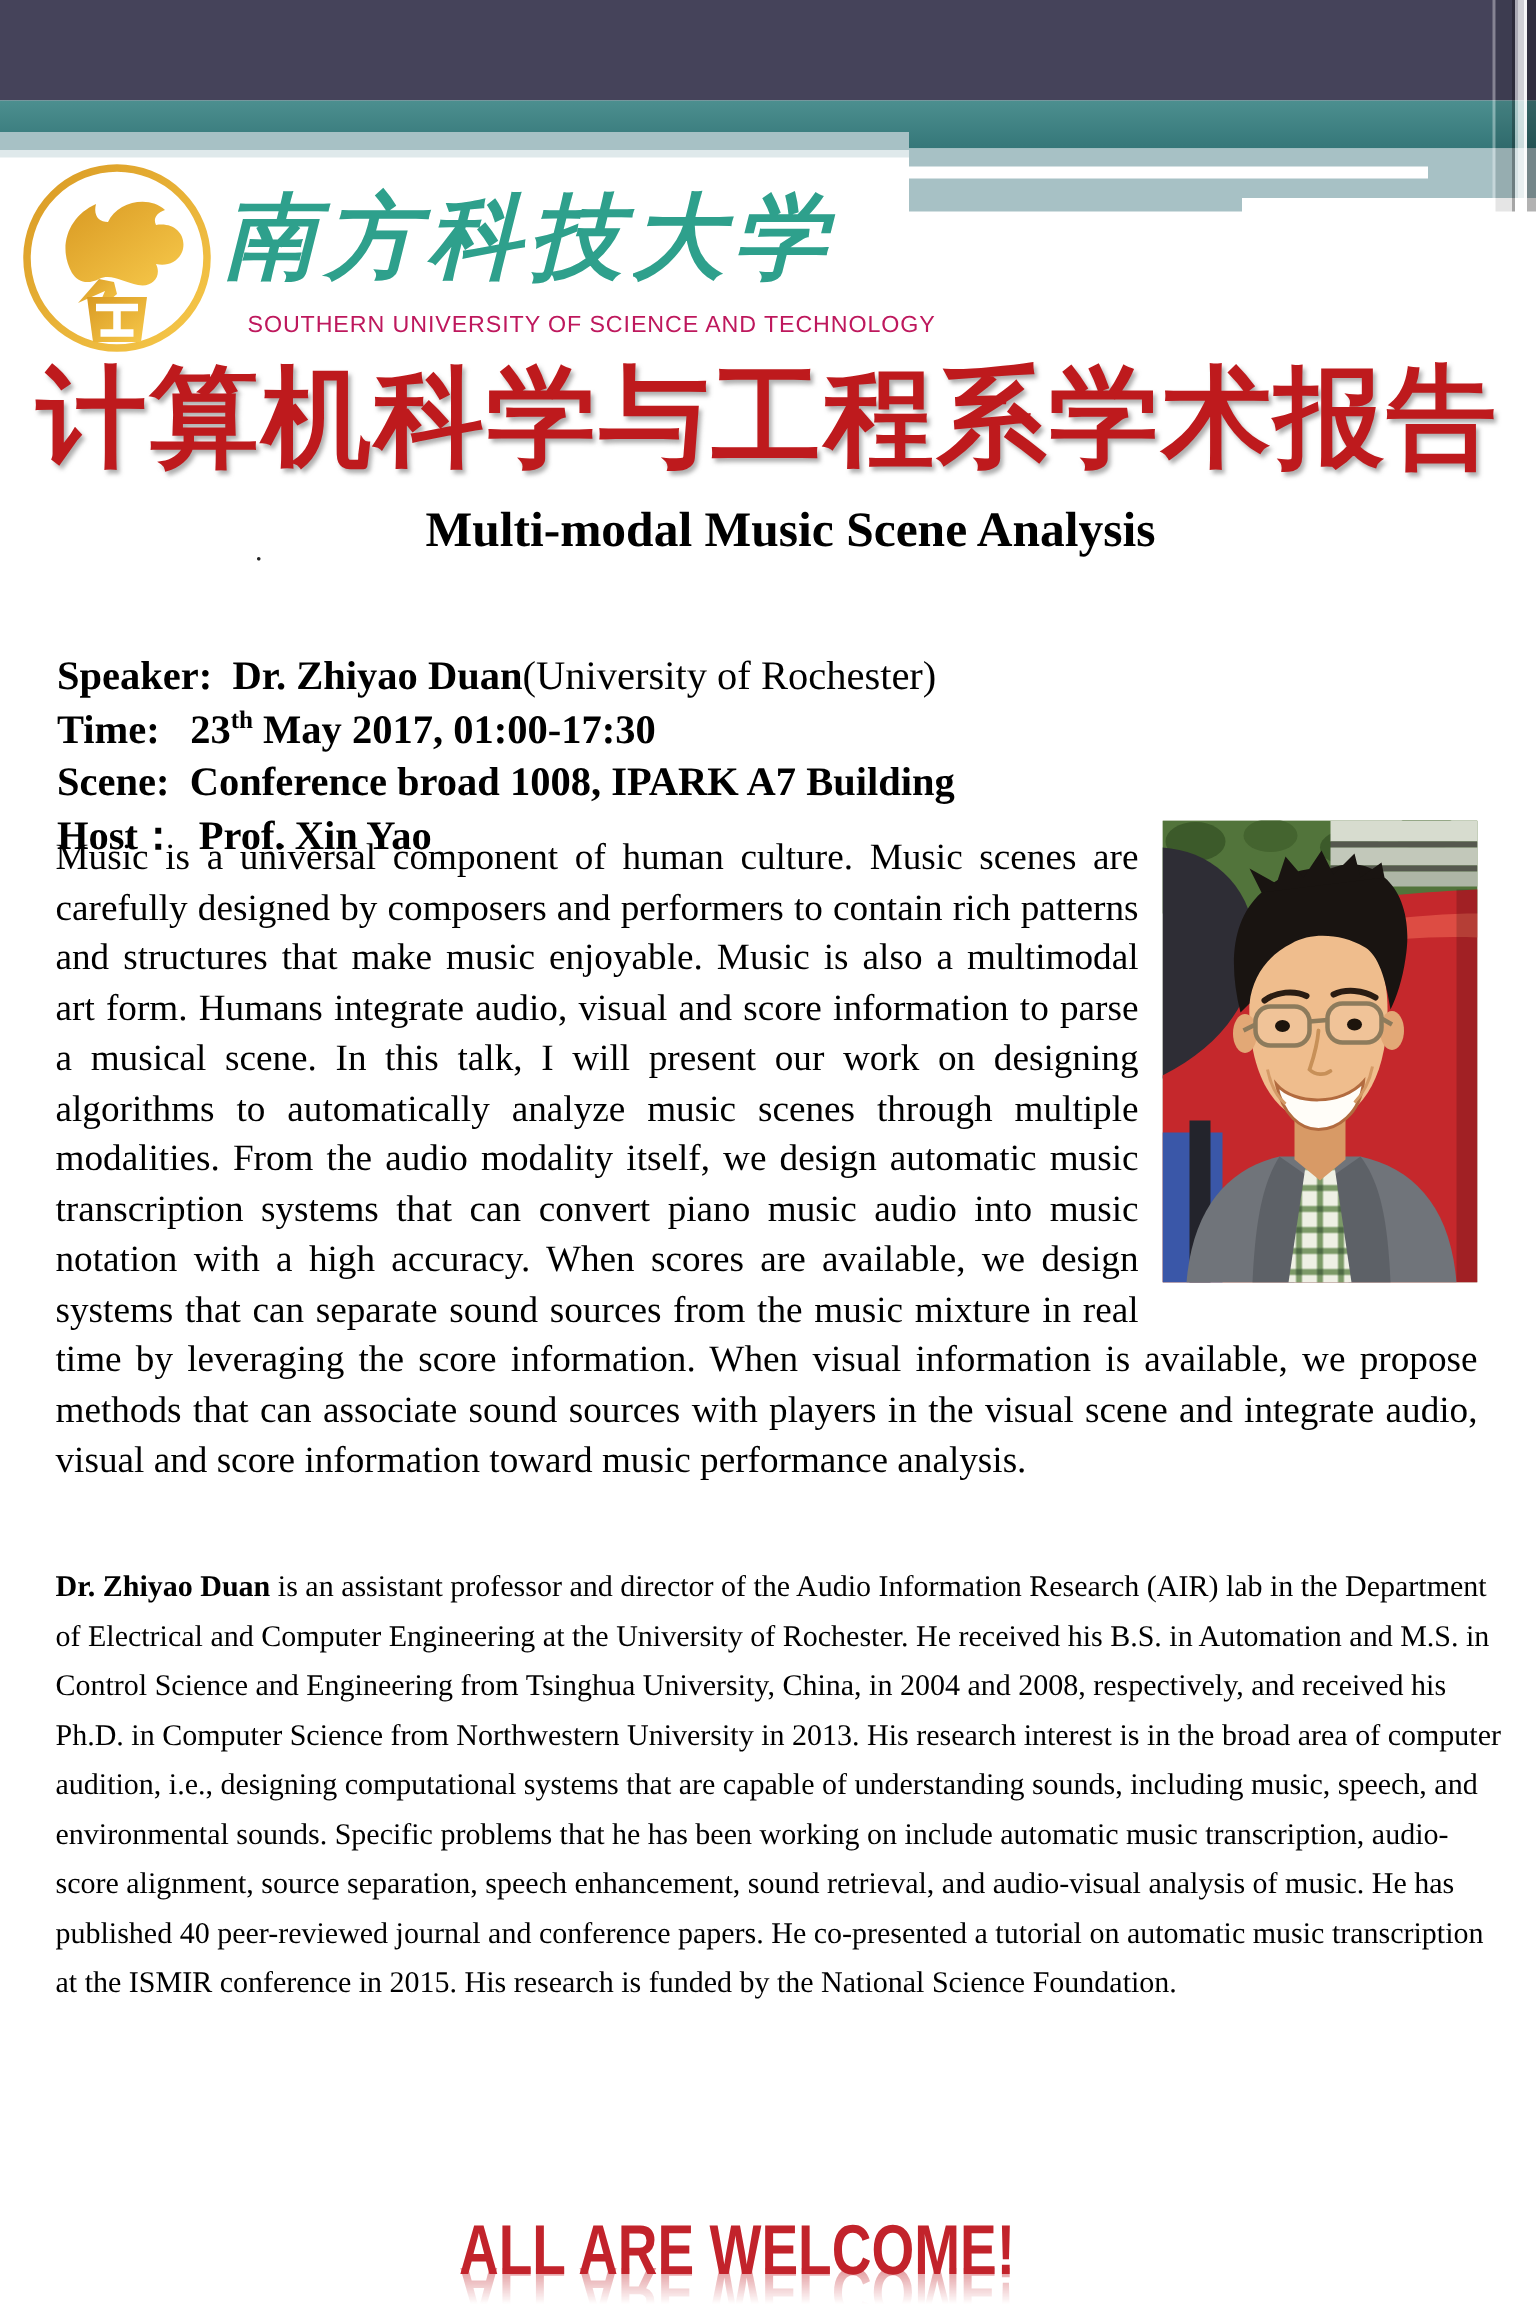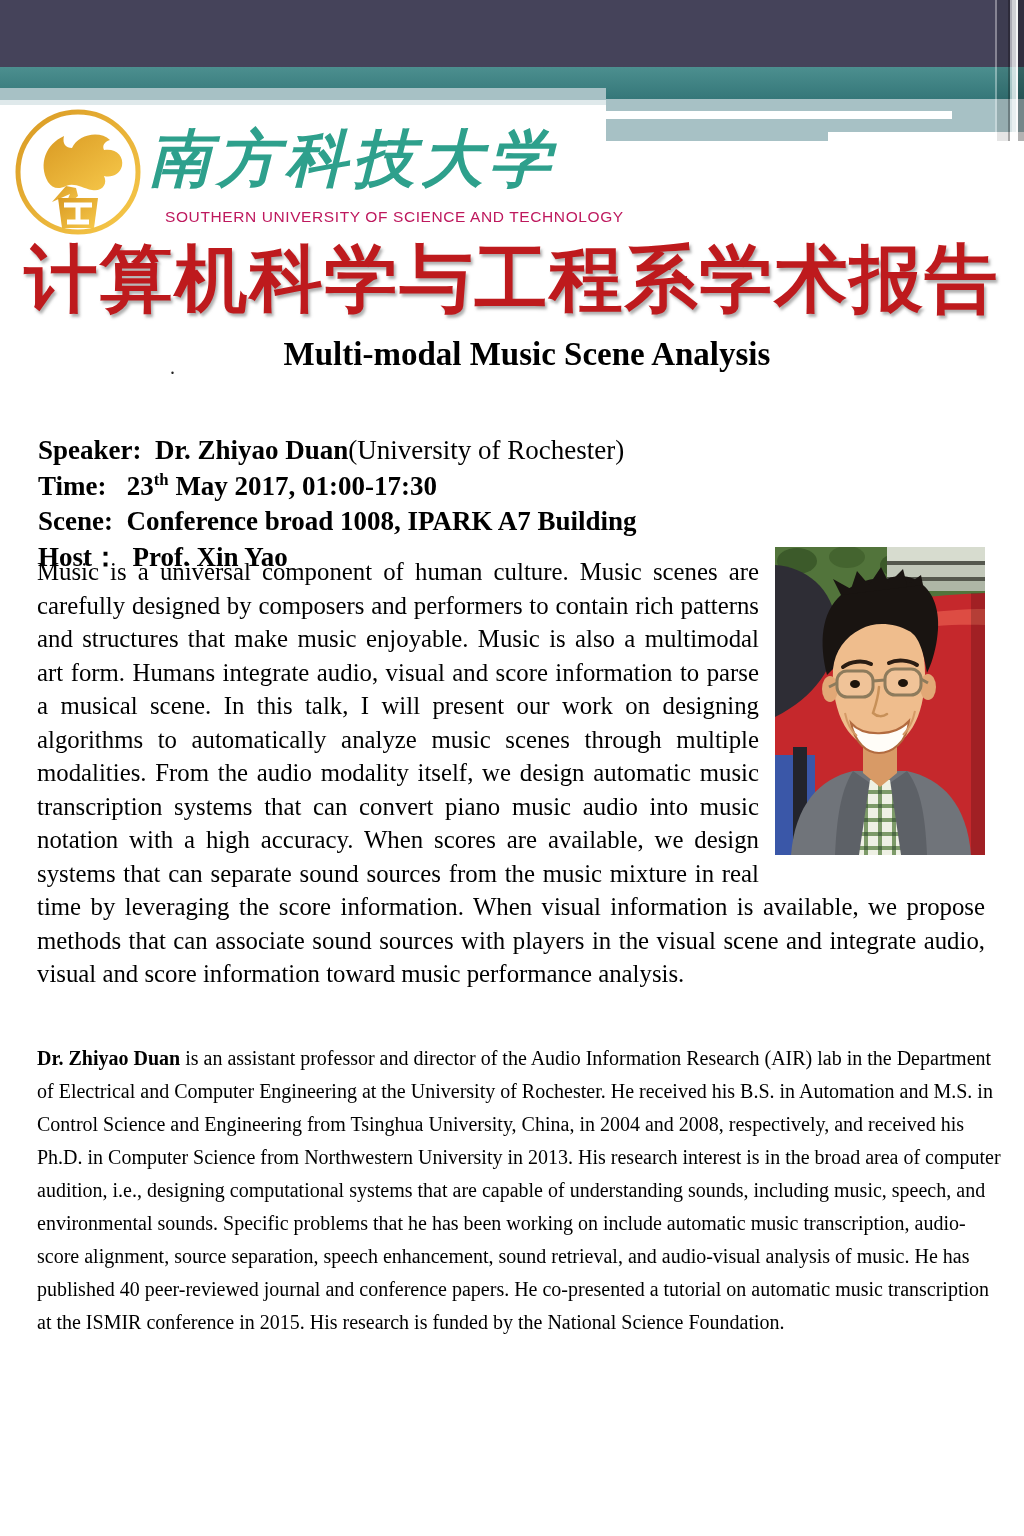--- a/index.html
+++ b/index.html
@@ -162,14 +162,17 @@
       <ellipse cx="128" cy="136" rx="5" ry="4" fill="#1d140c"></ellipse>
       <path d="M104,140 C103,152 100,160 98,166 C102,170 108,170 112,167" stroke="#c79058" stroke-width="2.5" fill="none" stroke-linecap="round"></path>
       <path d="M76,176 C88,190 120,190 134,174 C132,196 116,206 104,206 C92,206 80,196 76,176 Z" fill="#fffdf8" stroke="#b26b3f" stroke-width="2"></path>
       <path d="M70,166 C72,176 76,184 82,189" stroke="#d49a66" stroke-width="2" fill="none"></path>
       <path d="M140,164 C138,174 134,182 128,188" stroke="#d49a66" stroke-width="2" fill="none"></path>
     </svg><span>Music is a universal component of human culture. Music scenes are carefully designed by composers and performers to contain rich patterns and structures that make music enjoyable. Music is also a multimodal art form. Humans integrate audio, visual and score information to parse a musical scene. In this talk, I will present our work on designing algorithms to automatically analyze music scenes through multiple modalities. From the audio modality itself, we design automatic music transcription systems that can convert piano music audio into music notation with a high accuracy. When scores are available, we design systems that can separate sound sources from the music mixture in real time by leveraging the score information. When visual information is available, we propose methods that can associate sound sources with players in the visual scene and integrate audio, visual and score information toward music performance analysis.</span>
   </div>
 
   <div class="bio"><span class="b">Dr. Zhiyao Duan</span><span> is an assistant professor and director of the Audio Information Research (AIR) lab in the Department of Electrical and Computer Engineering at the University of Rochester. He received his B.S. in Automation and M.S. in Control Science and Engineering from Tsinghua University, China, in 2004 and 2008, respectively, and received his Ph.D. in Computer Science from Northwestern University in 2013. His research interest is in the broad area of computer audition, i.e., designing computational systems that are capable of understanding sounds, including music, speech, and environmental sounds. Specific problems that he has been working on include automatic music transcription, audio-score alignment, source separation, speech enhancement, sound retrieval, and audio-visual analysis of music. He has published 40 peer-reviewed journal and conference papers. He co-presented a tutorial on automatic music transcription at the ISMIR conference in 2015. His research is funded by the National Science Foundation.</span></div>
 
+  <div class="welcome">
+    <span>ALL ARE WELCOME!</span>
+  </div>
 
 </div>
 
 </body></html>

